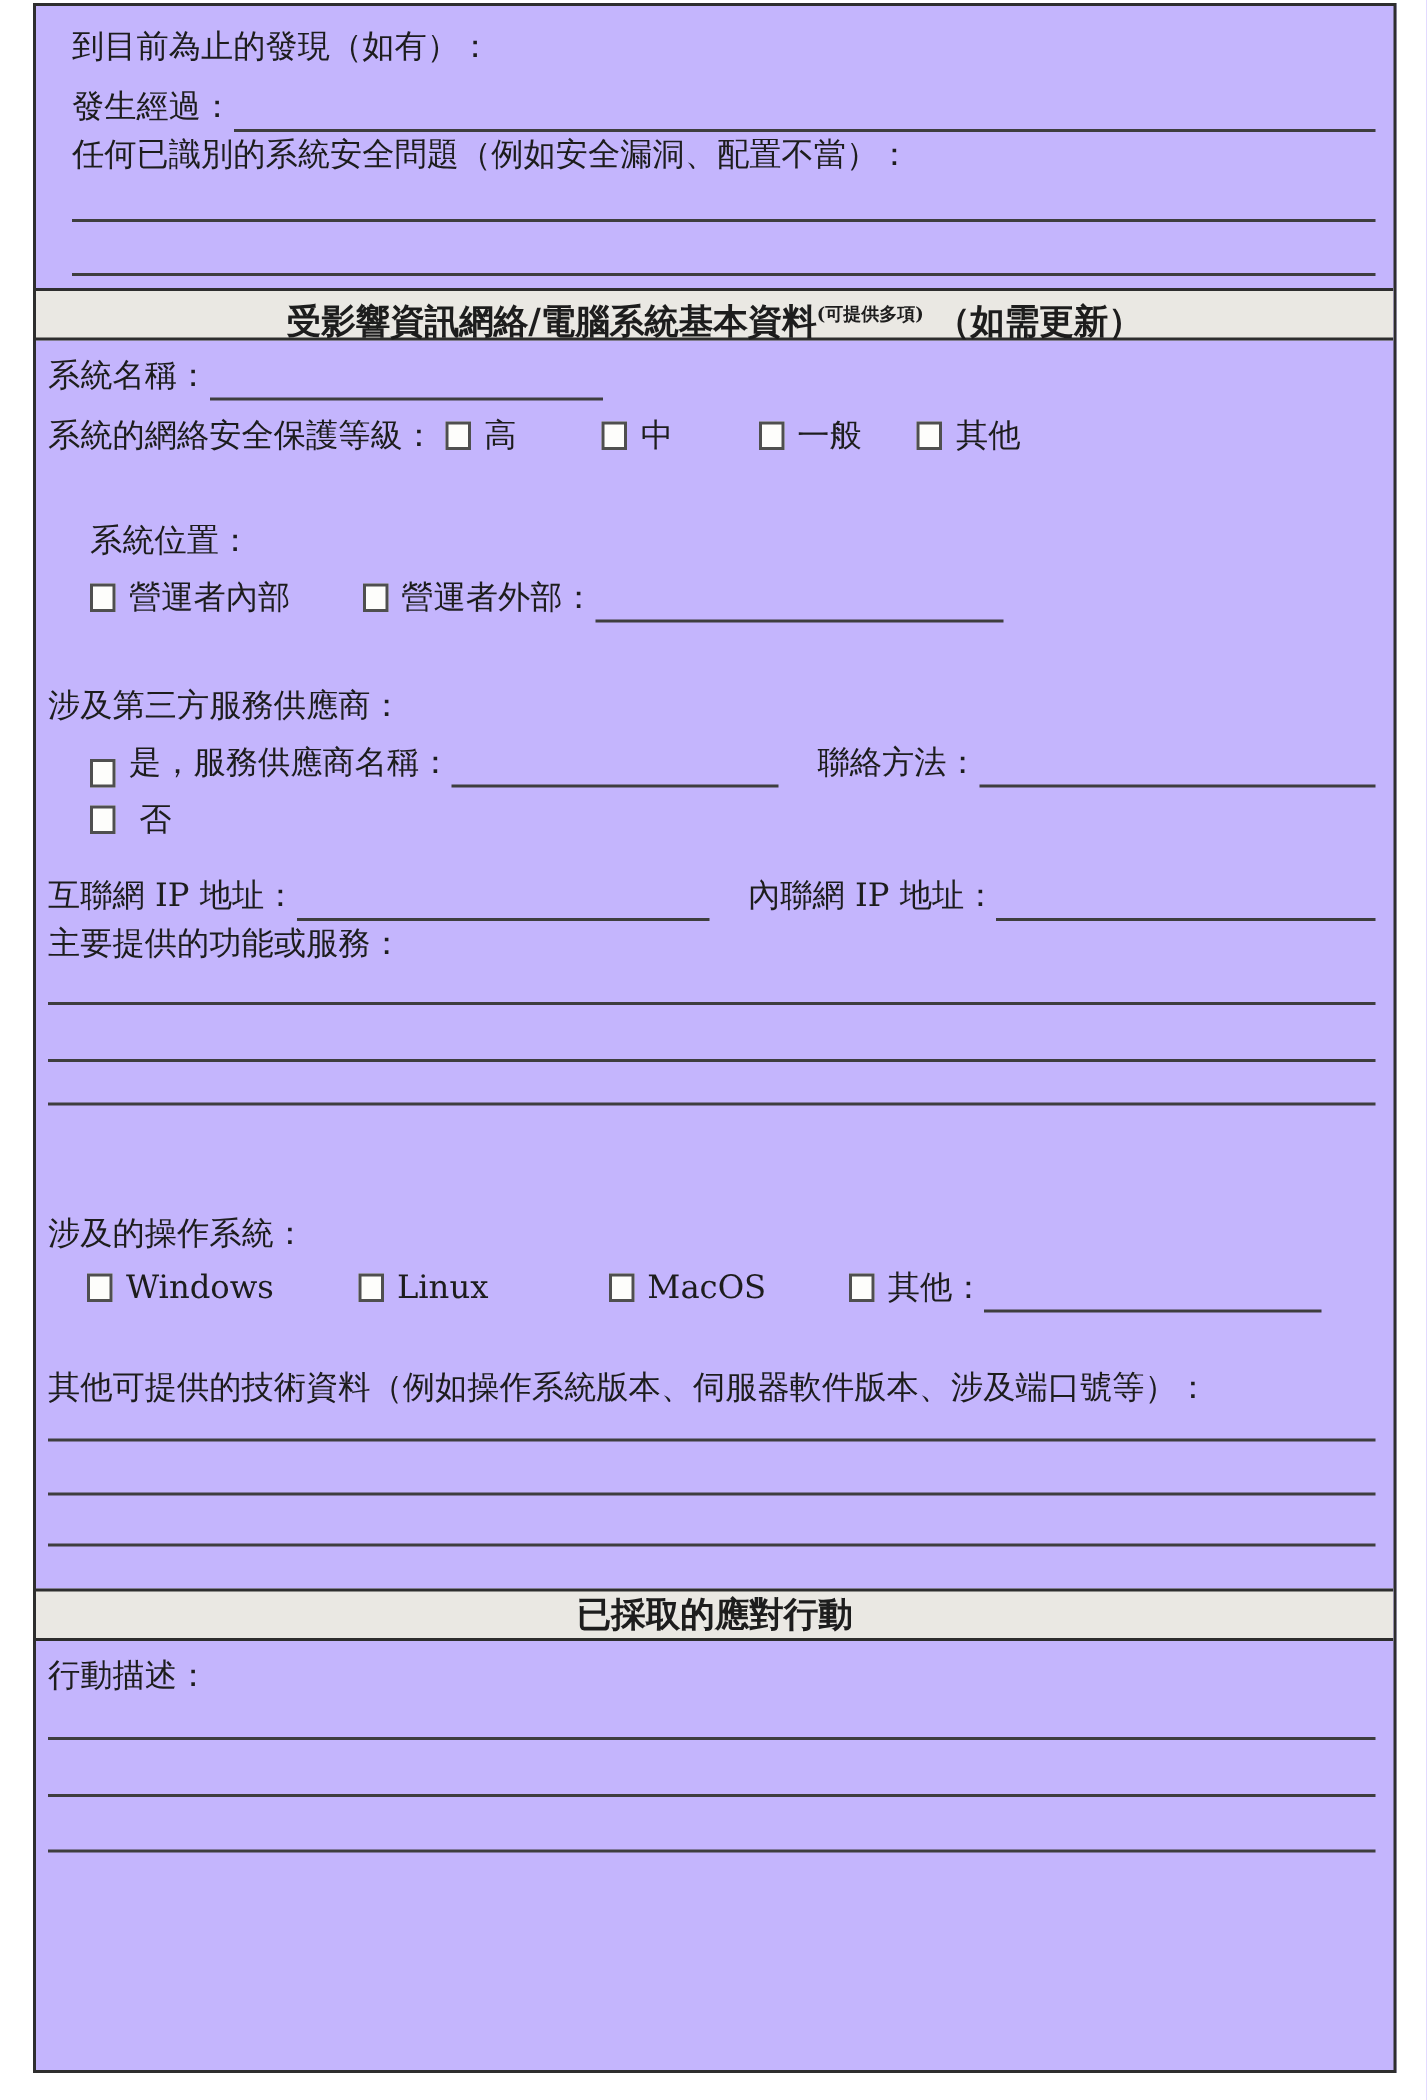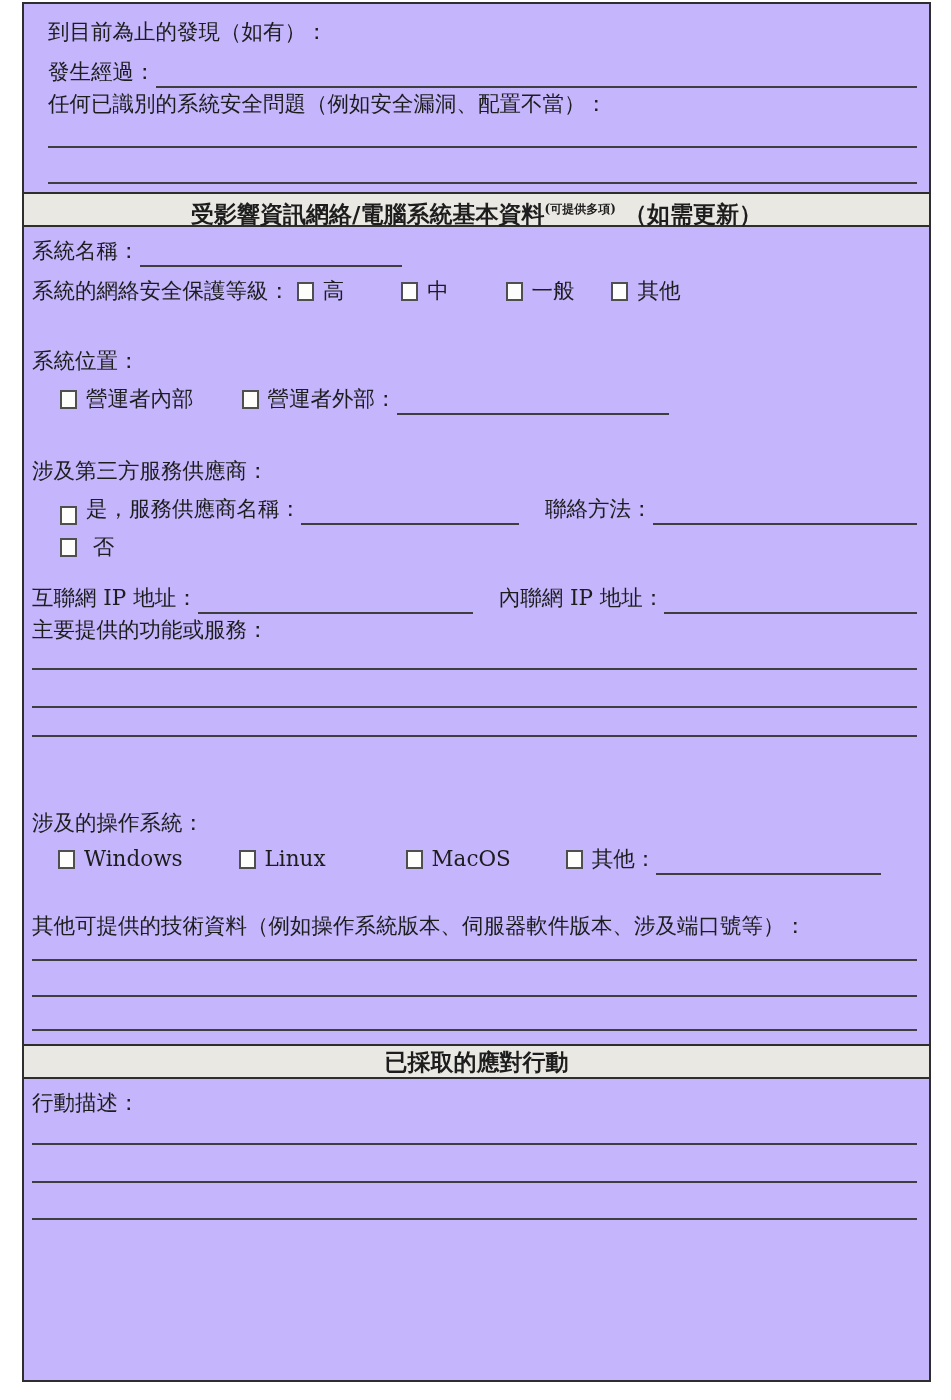--- a/index.html
+++ b/index.html
@@ -26,21 +26,21 @@
     text-align:center; font-weight:bold; font-size:23px;
     line-height:31px; height:31px; white-space:nowrap;
   }
   .band sup { font-size:12px; font-weight:bold; vertical-align:9px; letter-spacing:0; }
   .cb {
     display:inline-block; width:17px; height:19px; box-sizing:border-box;
     border:2px solid #4f4f4f; background:#fdfdfb;
     vertical-align:-3px; margin-right:9px;
   }
   .secA { padding:12px 12px 0 24px; }
-  .secB, .secC { padding:8px 12px 1px 8px; }
+  .secB, .secC { padding:8px 12px 16px 8px; }
 </style>
 </head>
 <body>
 
 <div class="sheet">
 
   <div class="secA">
     <div class="row">到目前為止的發現（如有）：</div>
 
     <div class="row frow" style="margin-top:8px;">
@@ -69,21 +69,21 @@
     </div>
 
     <div class="row" style="margin-top:8px;">
       <span>系統的網絡安全保護等級：</span>
       <span><span class="cb"></span><span>高</span></span>
       <span style="margin-left:50px;"><span class="cb"></span><span>中</span></span>
       <span style="margin-left:50px;"><span class="cb"></span><span>一般</span></span>
       <span style="margin-left:30px;"><span class="cb"></span><span>其他</span></span>
     </div>
 
-    <div class="row" style="margin-top:38px;">系統位置：</div>
+    <div class="row" style="margin-top:38px;margin-left:28px;">系統位置：</div>
 
     <div class="row frow" style="margin-top:6px; padding-left:28px;">
       <span><span class="cb"></span><span>營運者內部</span></span>
       <span style="margin-left:48px;"><span class="cb"></span><span>營運者外部：</span></span>
       <span class="wline" style="width:272px;"></span>
     </div>
 
     <div class="row" style="margin-top:40px;">涉及第三方服務供應商：</div>
 
     <div class="row frow" style="margin-top:6px; padding-left:28px;">

